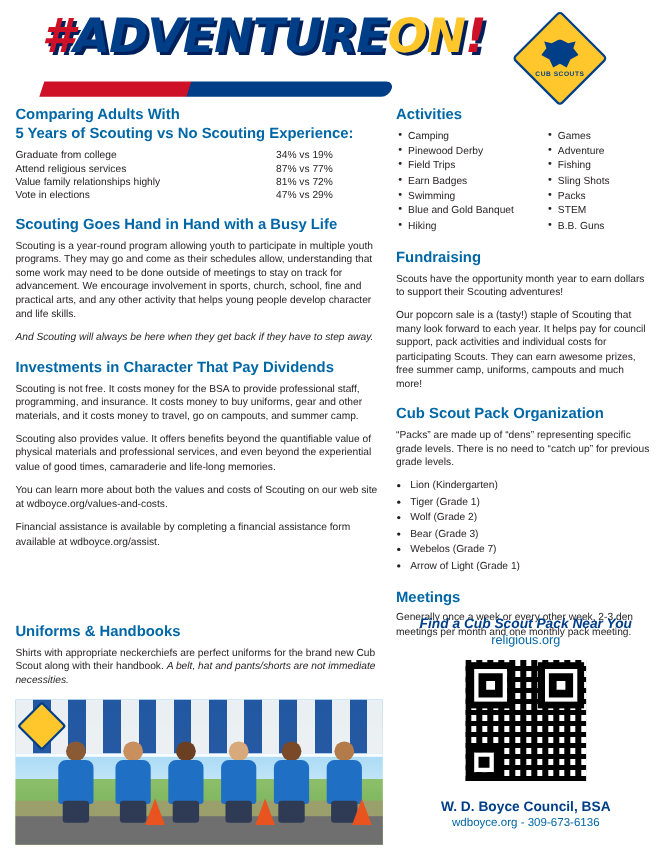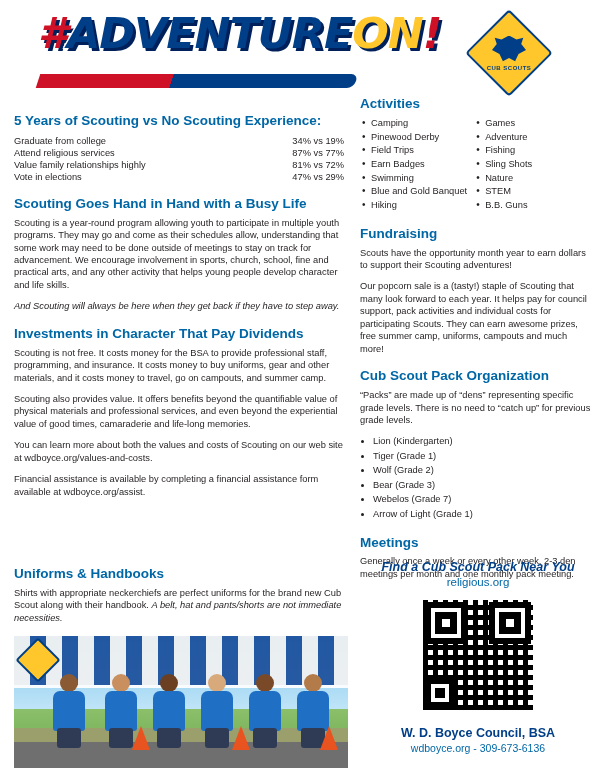--- a/index.html
+++ b/index.html
@@ -129,28 +129,28 @@
     width: 100%;
     border-collapse: collapse;
     font-size: 9.3px;
   }
   table.compare td {
     padding: 1px 0;
     vertical-align: top;
     color: #231f20;
   }
   table.compare td.val {
-    text-align: right;
+    text-align: left;
     white-space: nowrap;
   }
 
   
   .two-col-list {
     display: flex;
-    gap: 7px;
+    gap: 29px;
     font-size: 9.3px;
     line-height: 1.42;
   }
   ul.bullets {
     margin: 0;
     padding-left: 11px;
     list-style: none;
   }
   ul.bullets li {
     position: relative;
@@ -322,21 +322,21 @@
       </div>
     </div>
   </div>
 
   <div class="columns">
 
     <div class="col-left">
 
       <div class="section">
         <h2 class="sec two-line">
-          <br>
+          <span>Comparing Adults With</span><br>
           <span>5 Years of Scouting vs No Scouting Experience:</span>
         </h2>
         <table class="compare">
           <tbody>
               <tr>
             <td>Graduate from college</td>
             <td class="val">34% vs 19%</td>
           </tr>
           <tr>
             <td>Attend religious services</td>
@@ -382,21 +382,21 @@
             <li>Earn Badges</li>
             <li>Swimming</li>
             <li>Blue and Gold Banquet</li>
             <li>Hiking</li>
           </ul>
           <ul class="bullets">
             <li>Games</li>
             <li>Adventure</li>
             <li>Fishing</li>
             <li>Sling Shots</li>
-            <li>Nature</li>
+            <li>Packs</li>
             <li>STEM</li>
             <li>B.B. Guns</li>
           </ul>
         </div>
       </div>
 
       <div class="section">
         <h2 class="sec">Fundraising</h2>
         <p class="body">Scouts have the opportunity month year to earn dollars to support their Scouting adventures!</p>
         <p class="body">Our popcorn sale is a (tasty!) staple of Scouting that many look forward to each year. It helps pay for council support, pack activities and individual costs for participating Scouts. They can earn awesome prizes, free summer camp, uniforms, campouts and much more!</p>

